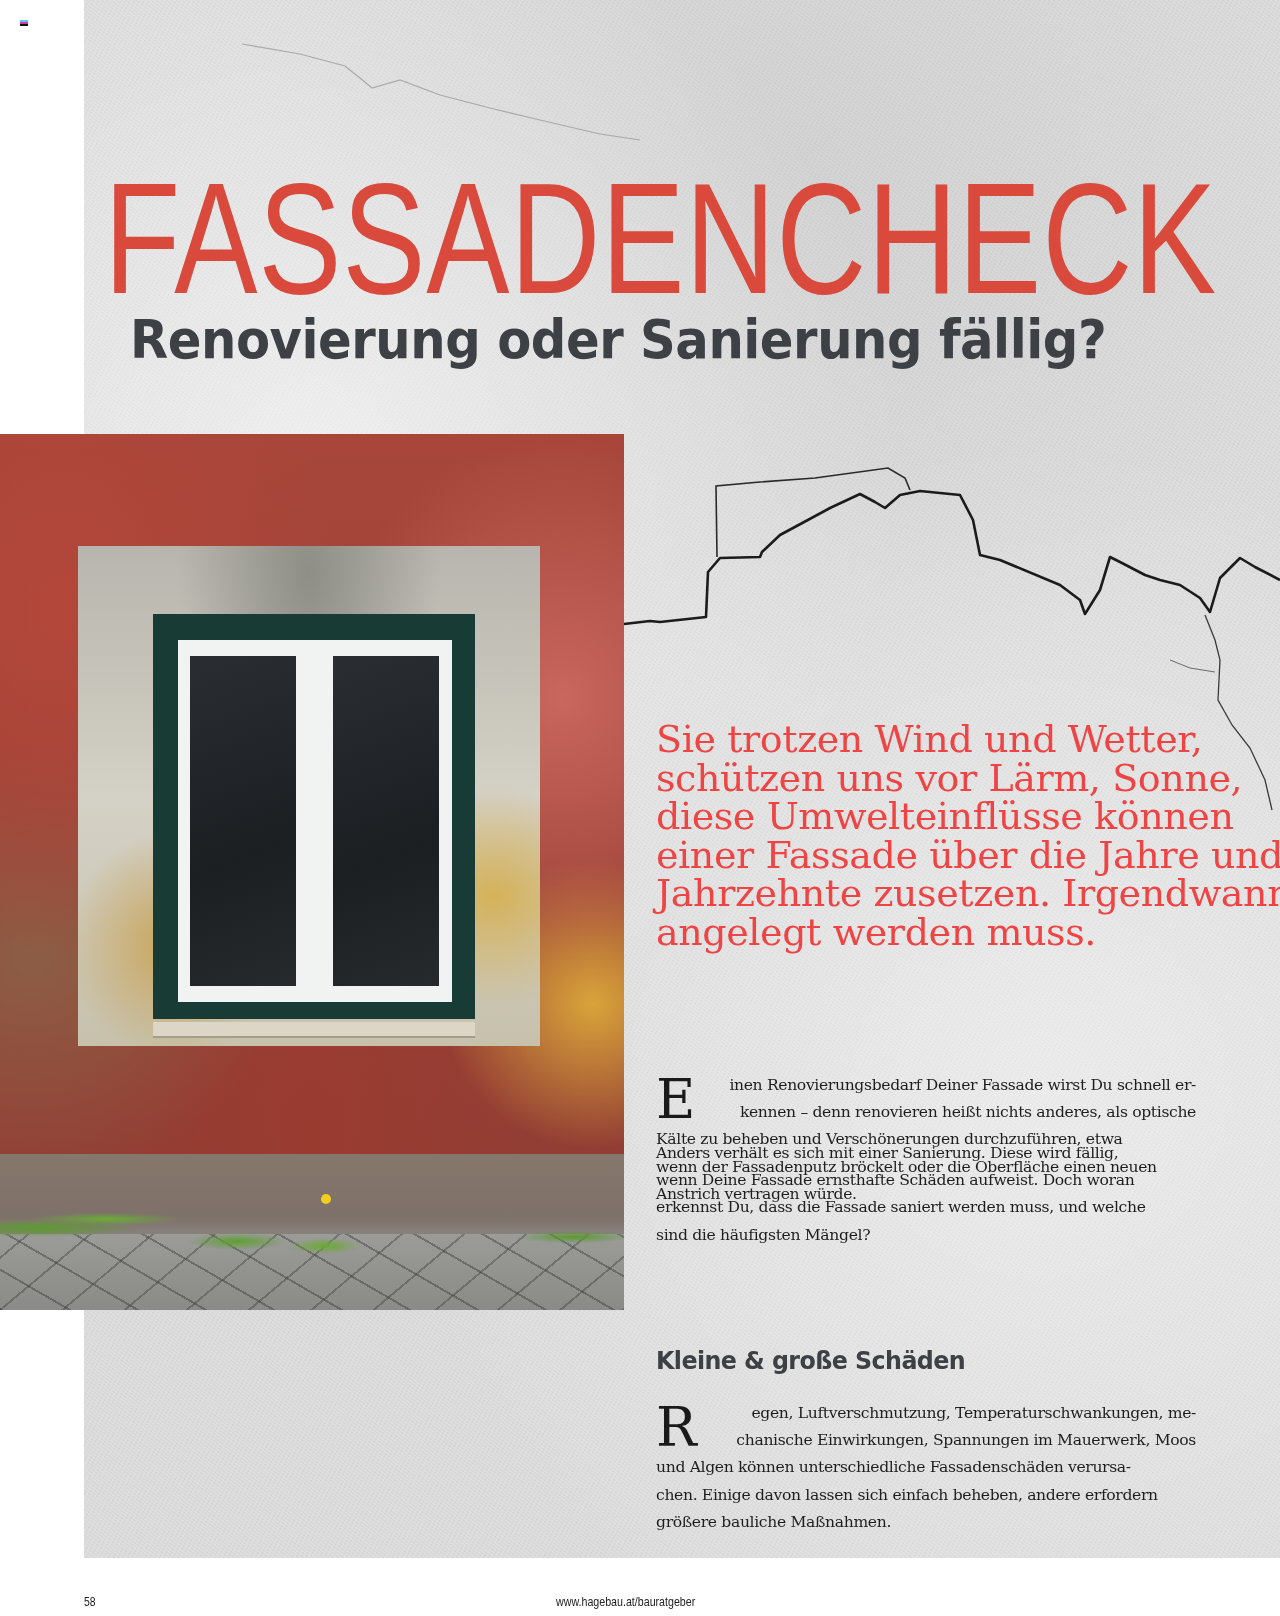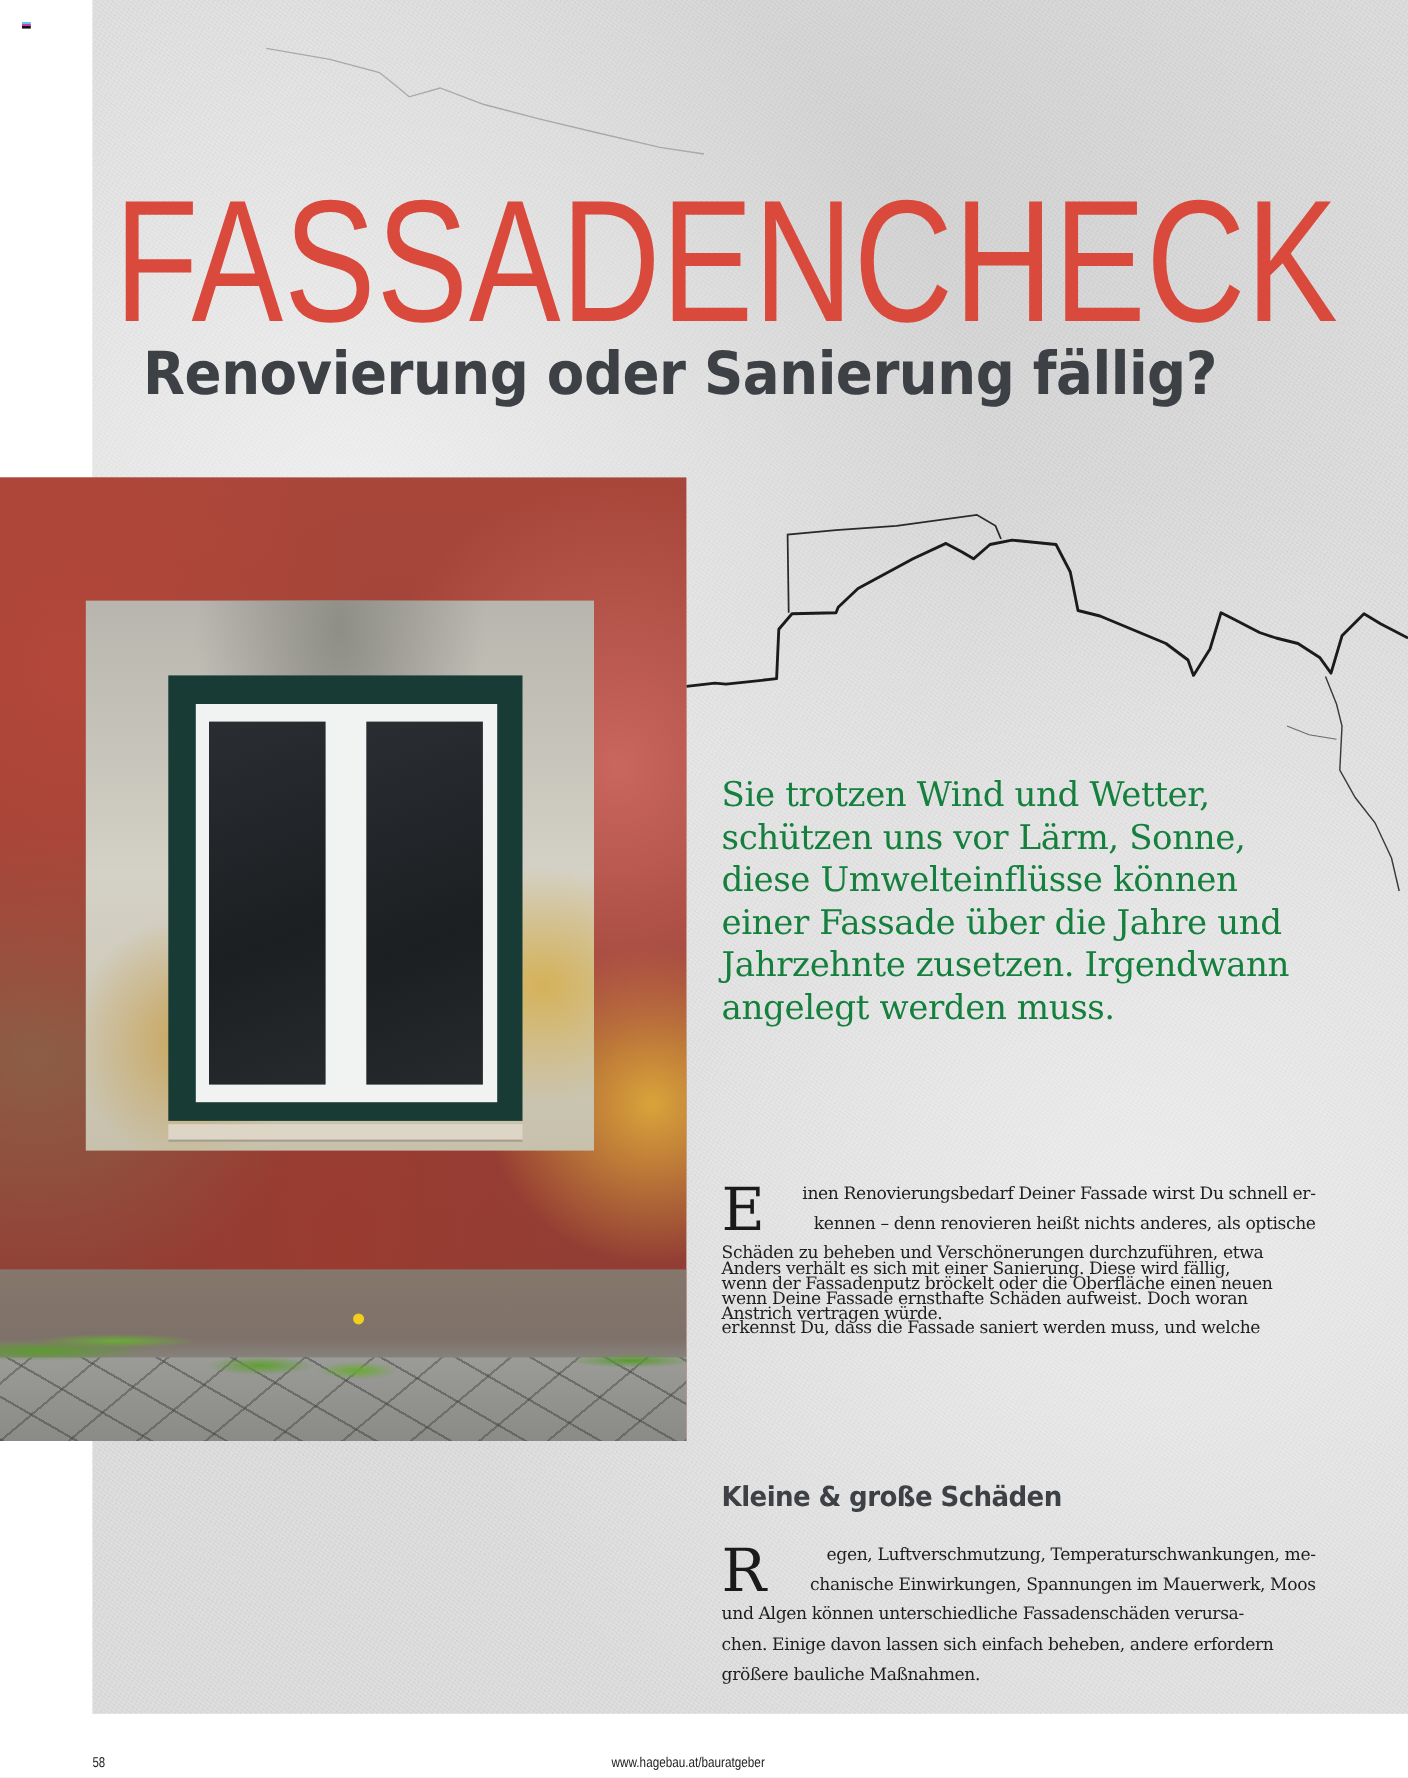--- a/index.html
+++ b/index.html
@@ -94,23 +94,23 @@
         radial-gradient(ellipse at 38% 75%, #5ea031 0, rgba(94,160,49,0) 9%),
         radial-gradient(ellipse at 52% 80%, #6aaa34 0, rgba(106,170,52,0) 8%),
         radial-gradient(ellipse at 92% 70%, #5a9a2f 0, rgba(90,154,47,0) 7%);
     }
     .flower {
       position: absolute; left: 321px; top: 760px; width: 10px; height: 10px;
       border-radius: 50%; background: #f2cf1e;
     }
 
     .lead {
-      position: absolute; left: 656px; top: 704px; width: 560px;
-      font-family: "DejaVu Serif", serif; font-size: 31px; line-height: 38.5px;
-      color: #15803d; margin: 0; letter-spacing: -0.4px;
+      position: absolute; left: 656px; top: 720px; width: 560px;
+      font-family: "DejaVu Serif", serif; font-size: 38px; line-height: 38.5px;
+      color: #ef4444; margin: 0; letter-spacing: -0.4px;
     }
     .lead span { display: block; white-space: nowrap; }
 
     .body {
       position: absolute; left: 656px; width: 540px;
       font-family: "DejaVu Serif", serif; font-size: 15.6px; line-height: 27.2px;
       color: #1e1e1e; margin: 0; letter-spacing: -0.35px;
     }
     .body span.line { display: block; white-space: nowrap; }
     .body .indent { padding-left: 36px; text-align: right; }
@@ -179,29 +179,30 @@
   <span>diese Umwelteinflüsse können</span>
   <span>einer Fassade über die Jahre und</span>
   <span>Jahrzehnte zusetzen. Irgendwann</span>
   <span>angelegt werden muss.</span>
 </p>
 
 <div class="body p1">
   <span class="dropcap">E</span>
   <span class="line indent">inen Renovierungsbedarf Deiner Fassade wirst Du schnell er-</span>
   <span class="line indent">kennen – denn renovieren heißt nichts anderes, als optische</span>
-  <span class="line">Schäden zu beheben und Verschönerungen durchzuführen, etwa</span>
+  <span class="line">Kälte zu beheben und Verschönerungen durchzuführen, etwa</span>
   <span class="line">wenn der Fassadenputz bröckelt oder die Oberfläche einen neuen</span>
   <span class="line">Anstrich vertragen würde.</span>
 </div>
 
 <div class="body p2">
   <span class="line">Anders verhält es sich mit einer Sanierung. Diese wird fällig,</span>
   <span class="line">wenn Deine Fassade ernsthafte Schäden aufweist. Doch woran</span>
   <span class="line">erkennst Du, dass die Fassade saniert werden muss, und welche</span>
+  <span class="line">sind die häufigsten Mängel?</span>
 </div>
 
 <h3 class="section-heading">Kleine &amp; große Schäden</h3>
 
 <div class="body p3">
   <span class="dropcap">R</span>
   <span class="line indent">egen, Luftverschmutzung, Temperaturschwankungen, me-</span>
   <span class="line indent">chanische Einwirkungen, Spannungen im Mauerwerk, Moos</span>
   <span class="line">und Algen können unterschiedliche Fassadenschäden verursa-</span>
   <span class="line">chen. Einige davon lassen sich einfach beheben, andere erfordern</span>

